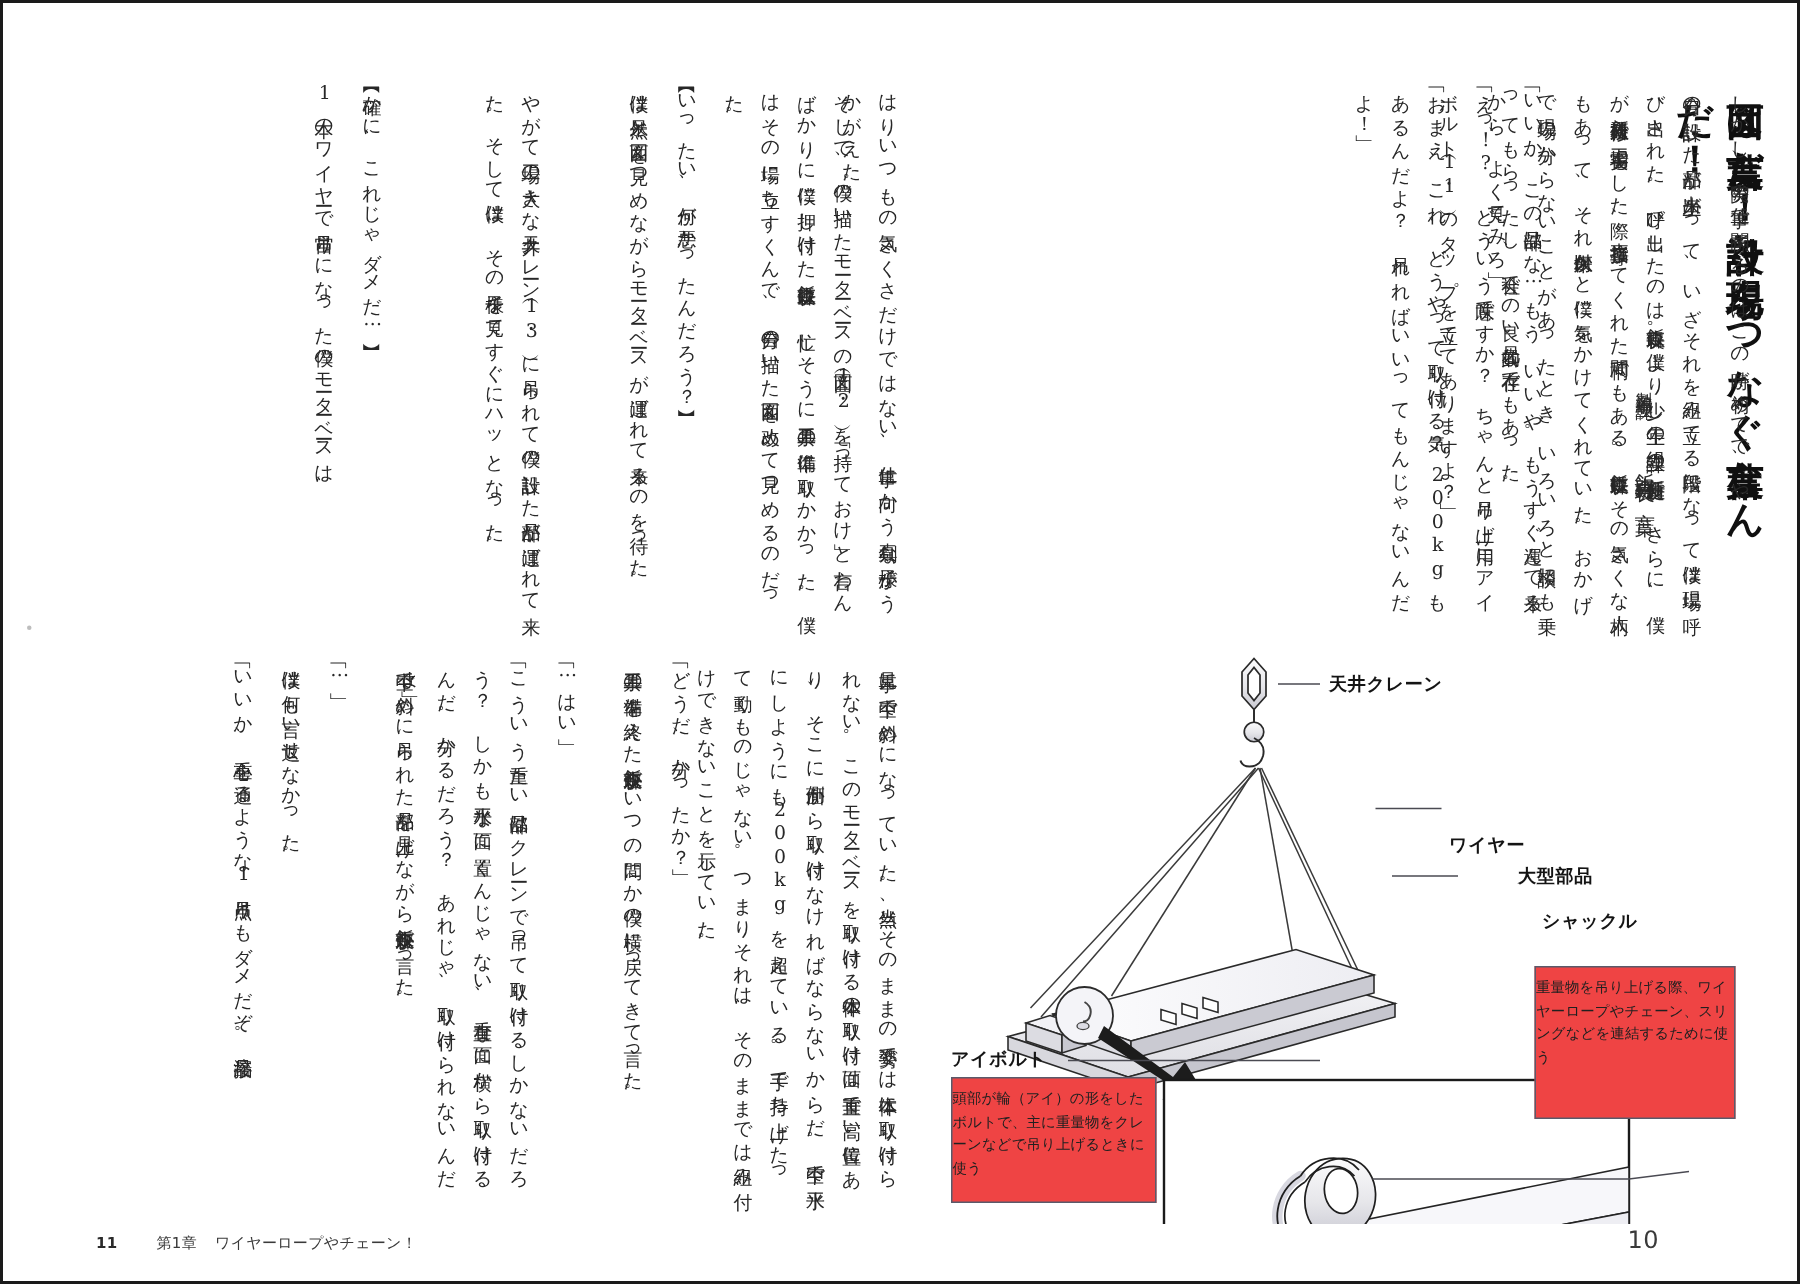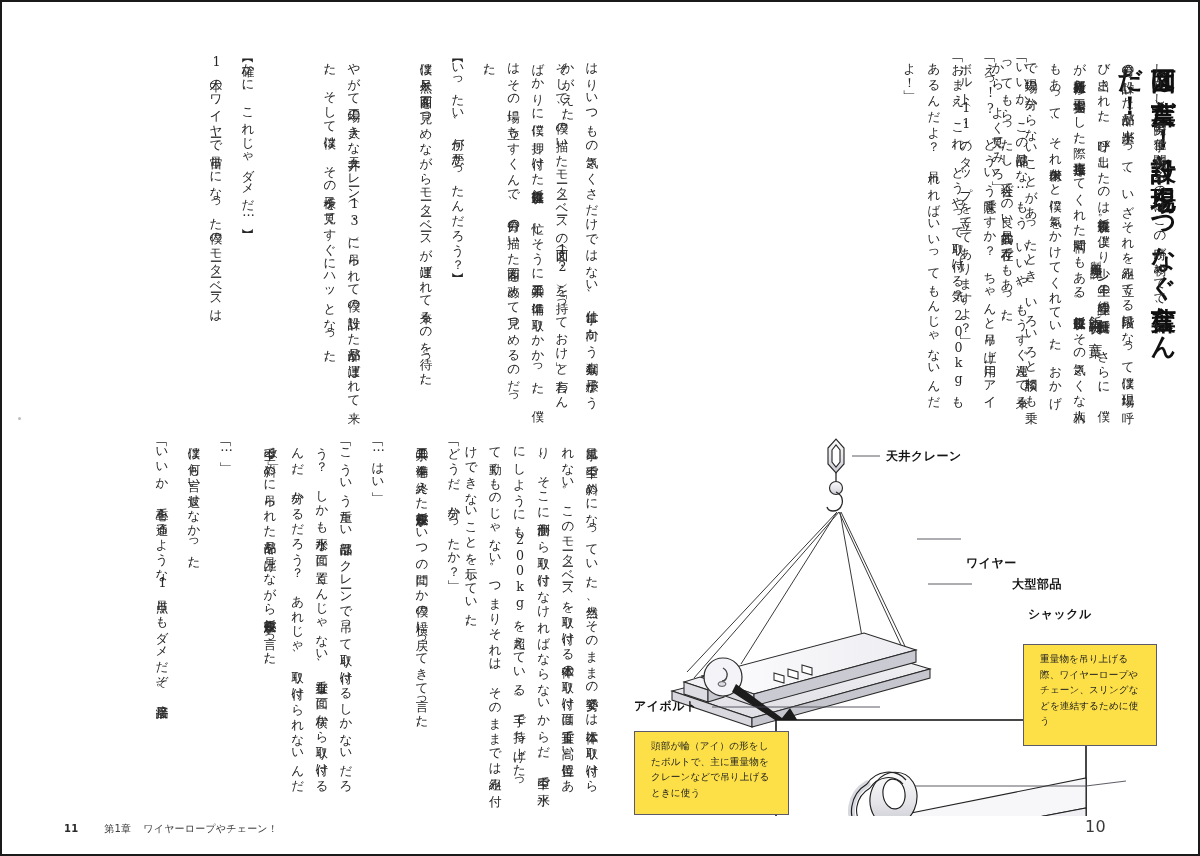--- a/index.html
+++ b/index.html
@@ -71,27 +71,27 @@
     font-family:"DejaVu Sans","Liberation Sans",sans-serif;
     font-weight:700;
     font-size:12px;
     letter-spacing:0.04em;
     color:#141414;
     white-space:nowrap;
   }
   .fig-box{
     position:absolute;
     border:1px solid #5a5a6a;
-    background:#fde047;
+    background:#ef4444;
     font-family:"DejaVu Sans","Liberation Sans",sans-serif;
     font-size:9.6px;
     line-height:1.62;
     letter-spacing:0.01em;
     color:#202020;
-    padding:6px 16px;
+    padding:6px 0;
     box-sizing:border-box;
   }
   #fig-caption{
     position:absolute;
     left:0;right:0;bottom:6px;
     text-align:center;
     font-family:"DejaVu Sans","Liberation Sans",sans-serif;
     font-weight:700;
     font-size:12px;
     letter-spacing:0.09em;
@@ -279,21 +279,21 @@
           <line x1="88" y1="281" x2="256" y2="281"></line>
         </g>
       </svg>
 
       <div class="fig-label" style="left:262px;top:22px;">天井クレーン</div>
       <div class="fig-label" style="left:342px;top:105px;margin-top:24px;">ワイヤー</div>
       <div class="fig-label" style="left:353px;top:150px;margin-left:35px;">大型部品</div>
       <div class="fig-label" style="left:404px;top:180px;">シャックル</div>
       <div class="fig-label" style="left:10px;top:272px;">アイボルト</div>
 
-      <div class="fig-box" style="left:10px;top:305px;width:155px;height:84px;">頭部が輪（アイ）の形をしたボルトで、主に重量物をクレーンなどで吊り上げるときに使う</div>
+      <div class="fig-box" style="left:10px;top:292px;width:137px;height:84px;">頭部が輪（アイ）の形をしたボルトで、主に重量物をクレーンなどで吊り上げるときに使う</div>
       <div class="fig-box" style="left:399px;top:218px;width:134px;height:102px;">重量物を吊り上げる際、ワイヤーロープやチェーン、スリングなどを連結するために使う</div>
 
     </div>
 
     <div class="footer" id="footer-right">
       <span>10</span>
     </div>
   </div>
 
   <div class="page" id="page-left">

